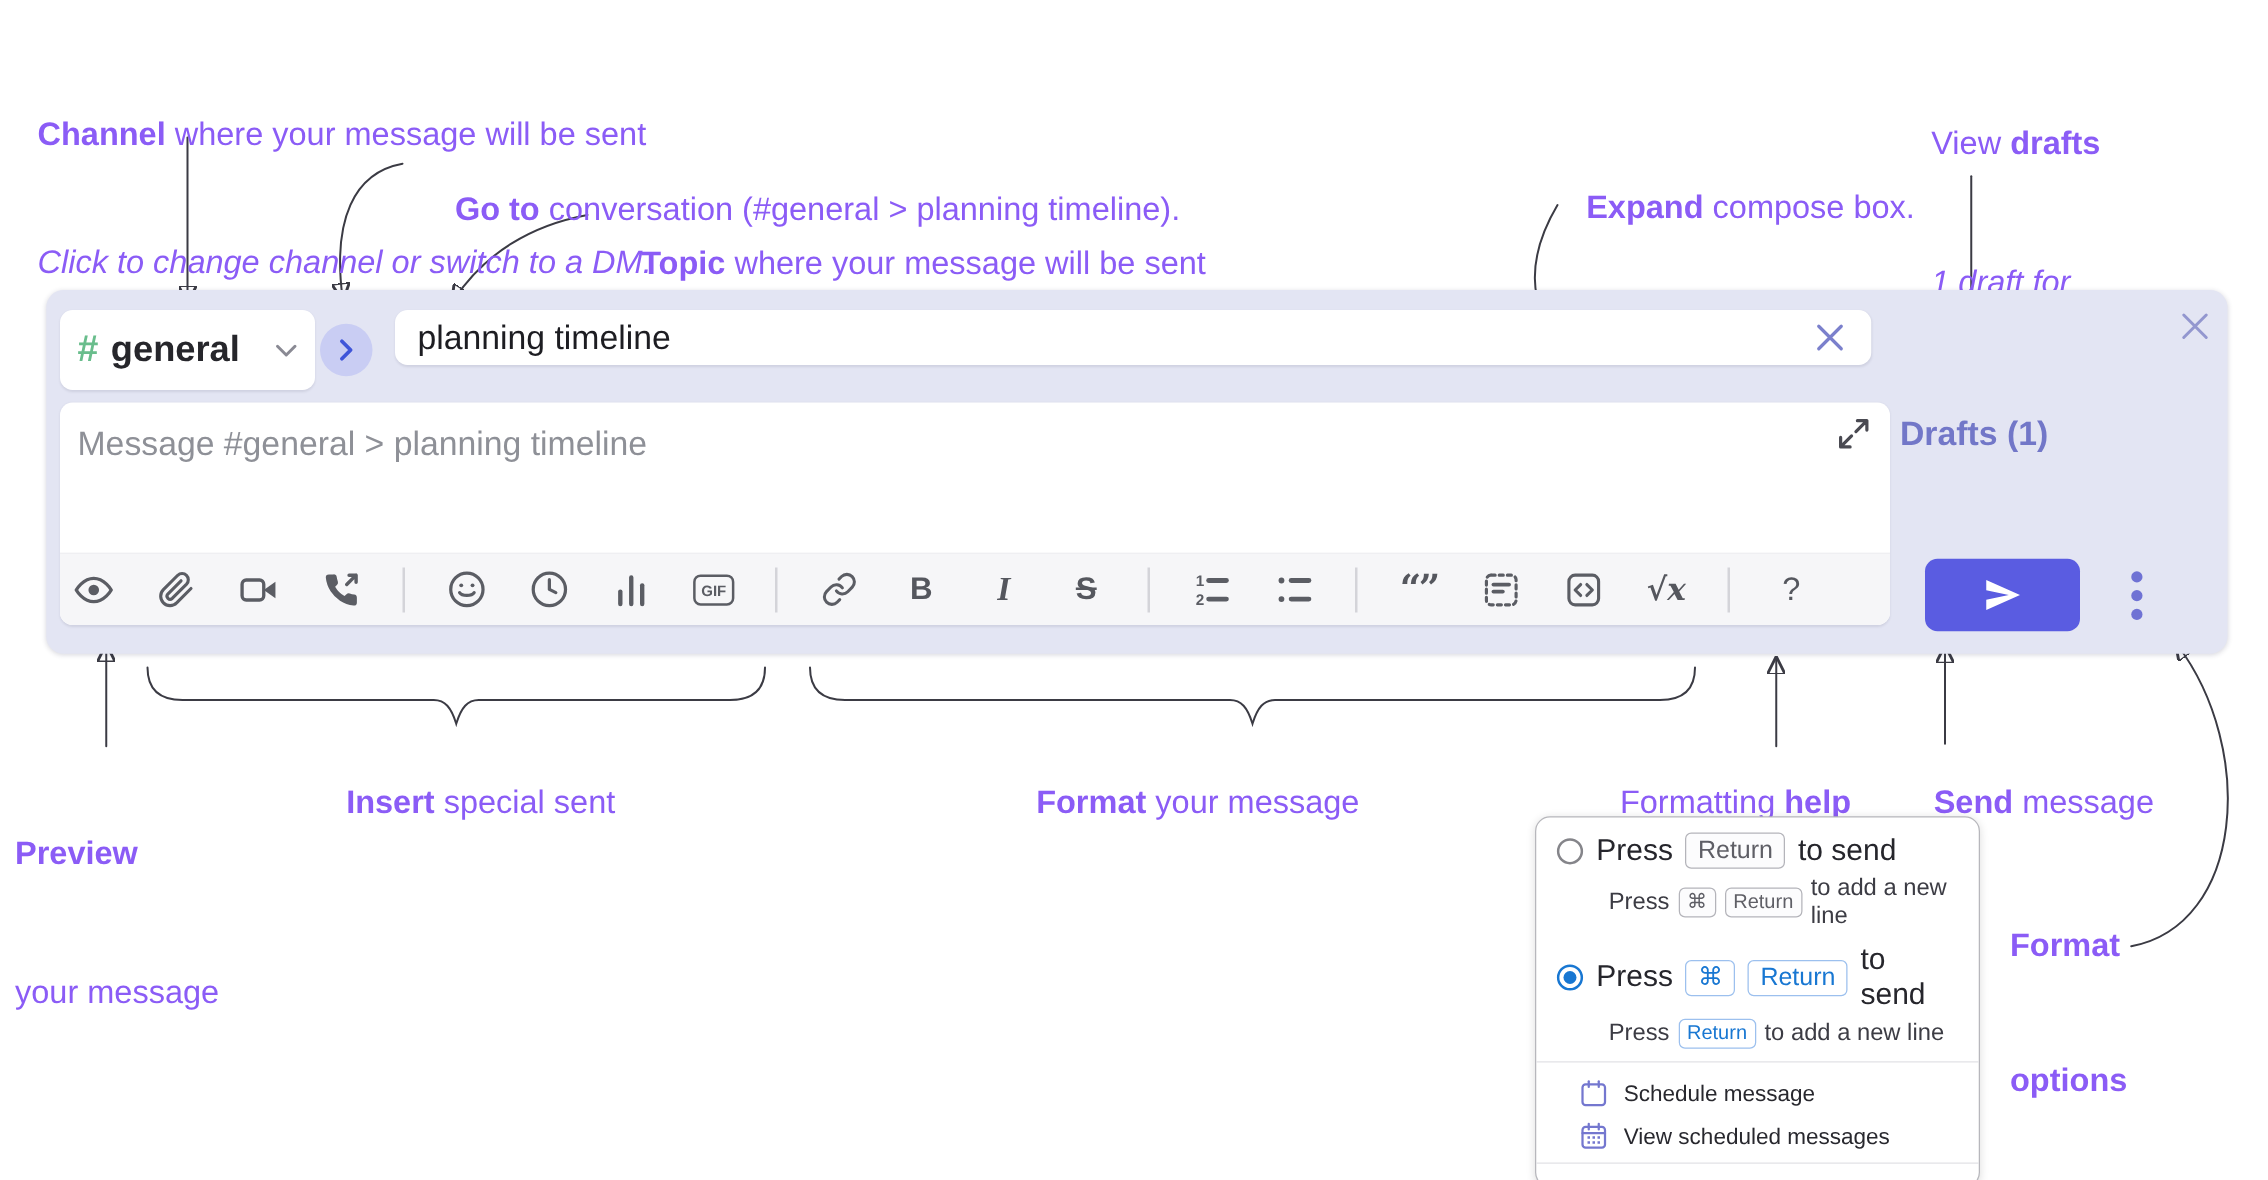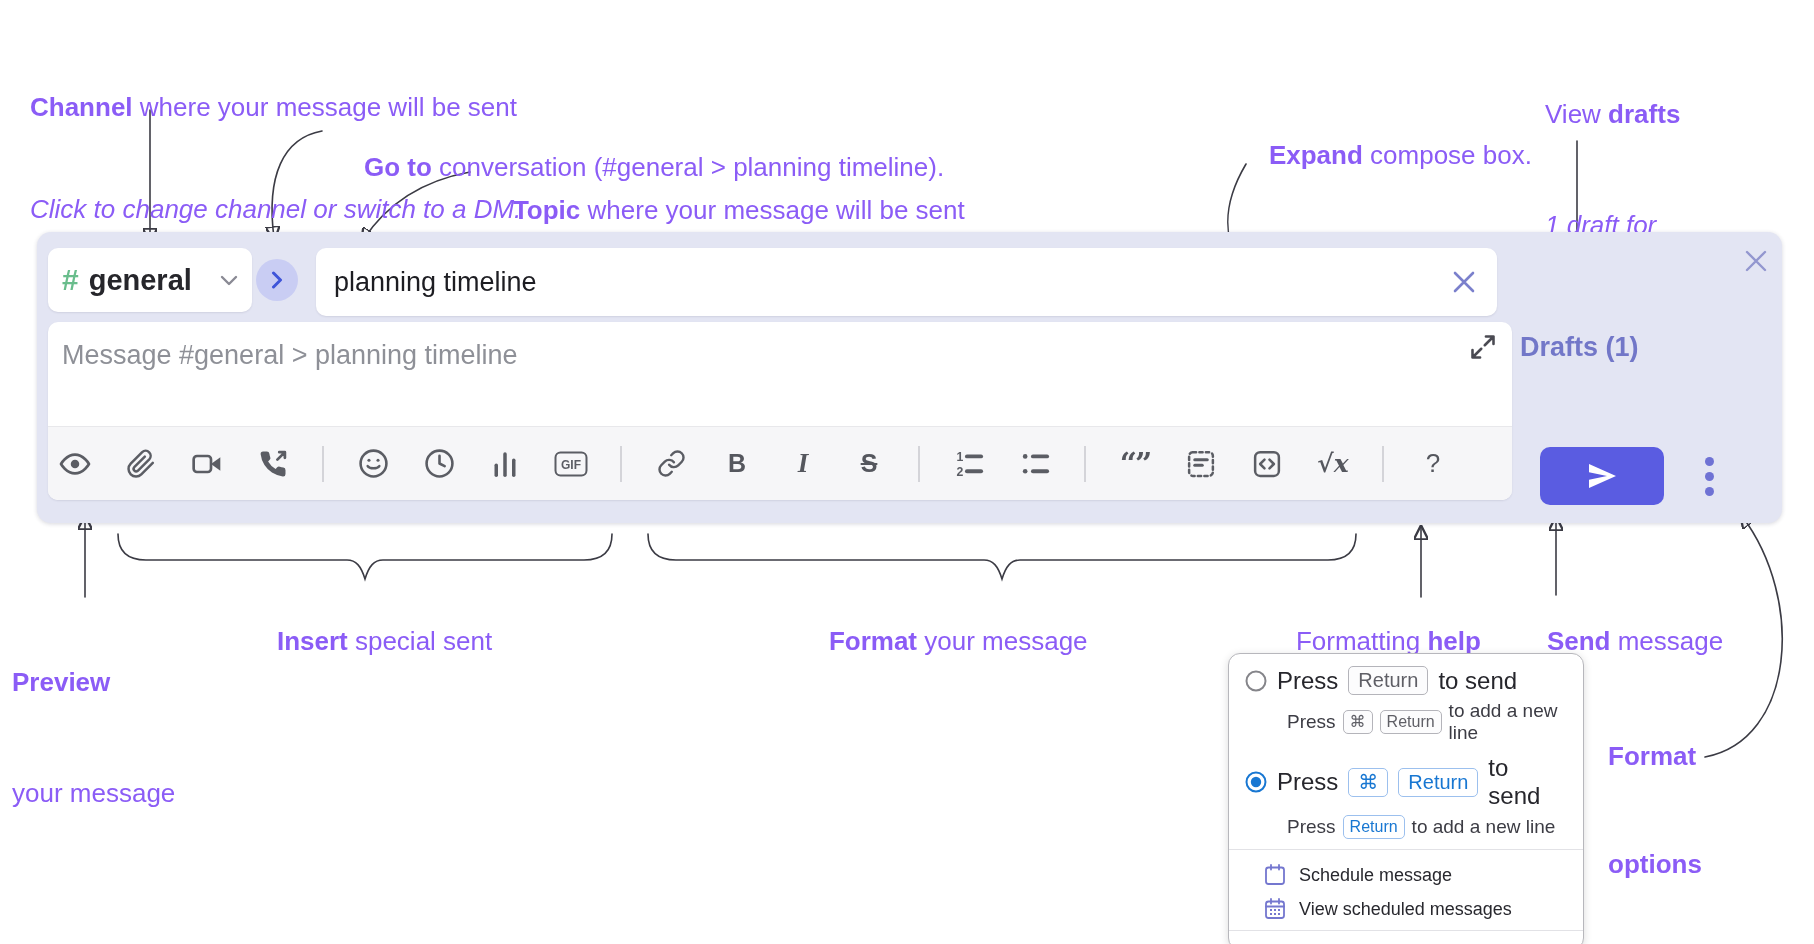--- a/index.html
+++ b/index.html
@@ -7,21 +7,21 @@
   body { font-family:"Liberation Sans", sans-serif; color:#363751; }
   .stage { position:relative; width:1814px; height:944px; background:#fff; overflow:hidden; }
 
   
   .ann { position:absolute; font-size:26px; line-height:34px; color:#8b5cf6; white-space:pre-wrap; }
   .ann b { font-weight:bold; }
   .ann i { font-style:italic; }
   .ann-channel  { left:30px;  top:22px; }
   .ann-goto     { left:335px; top:116px; }
   .ann-topic    { left:484px; top:159px; }
-  .ann-expand   { left:1240px;top:104px; }
+  .ann-expand   { left:1240px;top:114px; }
   .ann-drafts   { left:1545px;top:22px; line-height:37px; }
   .ann-preview  { left:12px;  top:590px; line-height:37px; }
   .ann-insert   { left:248px; top:590px; }
   .ann-format   { left:800px; top:590px; }
   .ann-help     { left:1267px;top:590px; }
   .ann-send     { left:1518px;top:590px; }
   .ann-compose  { left:1608px;top:666px; line-height:36px; font-weight:bold; }
 
   
   .overlay { position:absolute; left:0; top:0; width:1814px; height:944px; pointer-events:none; }
@@ -33,35 +33,35 @@
   .white-box { background:#fff; border-radius:10px; box-shadow:0 1px 2px rgba(40,40,70,.10); position:absolute; }
 
   .channel-btn { left:11px; top:16px; width:204px; height:64px; display:flex; align-items:center; gap:10px; padding:0 14px; cursor:pointer; }
   .hash { color:#69bd8c; font-size:30px; font-weight:bold; }
   .channel-name { font-size:29px; color:#26262b; font-weight:bold; }
   .chev-down { margin-left:auto; }
 
   .goto-btn { position:absolute; left:219px; top:27px; width:42px; height:42px; border-radius:50%;
               background:#c9cdf3; display:flex; align-items:center; justify-content:center; border:none; cursor:pointer; }
 
-  .topic-field { left:279px; top:16px; width:1181px; height:68px; display:flex; align-items:center; padding:0 16px 0 18px; }
+  .topic-field { left:279px; top:16px; width:1181px; height:44px; display:flex; align-items:center; padding:0 16px 0 18px; }
   .topic-input { border:none; outline:none; flex:1; font-size:27px; color:#1d1d22; font-family:inherit; background:transparent; }
   .clear-x { background:none; border:none; cursor:pointer; width:34px; height:34px; display:flex; align-items:center; justify-content:center; }
 
   .close-x { position:absolute; left:1701px; top:11px; width:36px; height:36px; background:none; border:none; cursor:pointer;
              display:flex; align-items:center; justify-content:center; }
 
   .message-box { left:11px; top:90px; width:1464px; height:178px; }
   .msg-input { position:absolute; left:14px; top:8px; width:1380px; height:50px; border:none; outline:none;
                font-size:27px; font-family:inherit; background:transparent; color:#1d1d22; }
   .msg-input::placeholder { color:#8e9097; opacity:1; }
   .expand-btn { position:absolute; right:12px; top:8px; width:34px; height:34px; background:none; border:none; cursor:pointer;
                 display:flex; align-items:center; justify-content:center; }
 
-  .toolbar { position:absolute; left:0; bottom:0; width:100%; height:74px; background:#f6f6f8;
+  .toolbar { position:absolute; left:0; bottom:0; width:100%; height:58px; background:#f6f6f8;
              border-top:1px solid #e8e8eb; border-radius:0 0 10px 10px;
              display:flex; align-items:center; gap:32px; padding-left:10px; }
   .tb { width:34px; height:34px; display:flex; align-items:center; justify-content:center;
         background:none; border:none; cursor:pointer; color:#5b5d64; flex:0 0 auto; }
   .tb svg { stroke:#5b5d64; fill:none; stroke-width:2; stroke-linecap:round; stroke-linejoin:round; }
   .tb-div { width:2px; height:36px; background:#d4d4d9; flex:0 0 auto; }
   .tb-text { font-size:25px; font-weight:bold; color:#55575e; }
   .tb-italic { font-family:"Liberation Serif", serif; font-style:italic; font-size:27px; }
   .tb-strike { text-decoration:line-through; }
   .tb-quote { font-family:"DejaVu Serif", serif; font-size:30px; letter-spacing:-2px; color:#55575e; font-weight:bold; }

